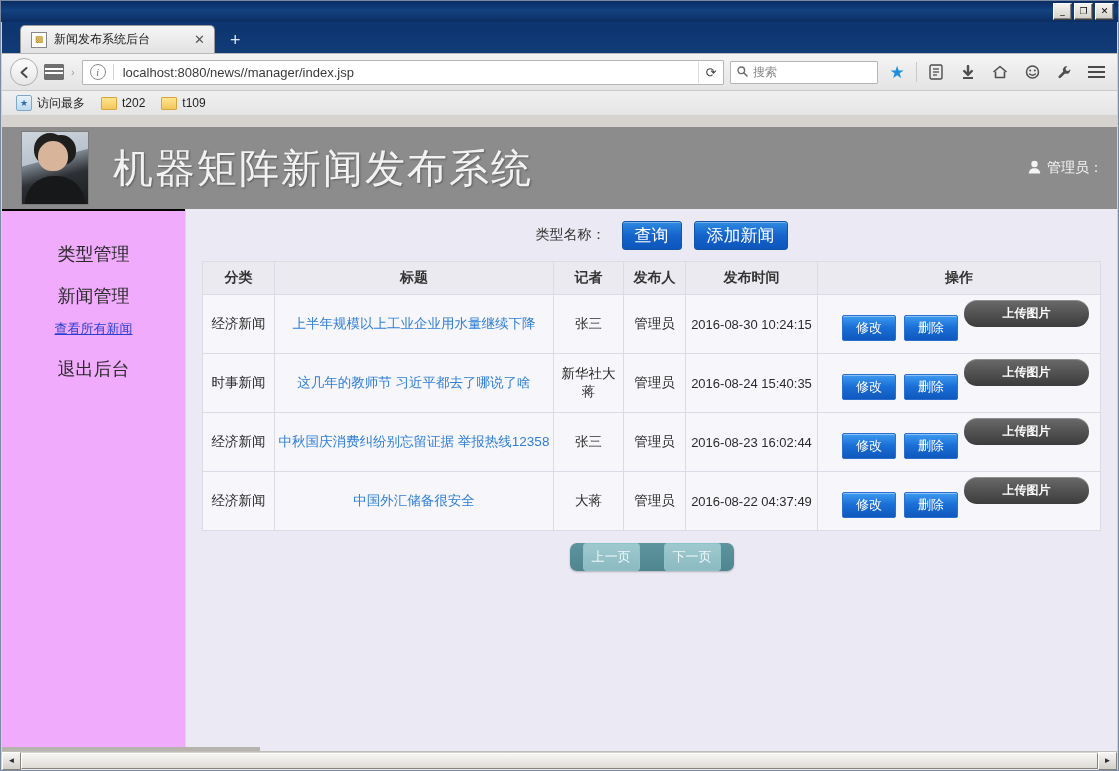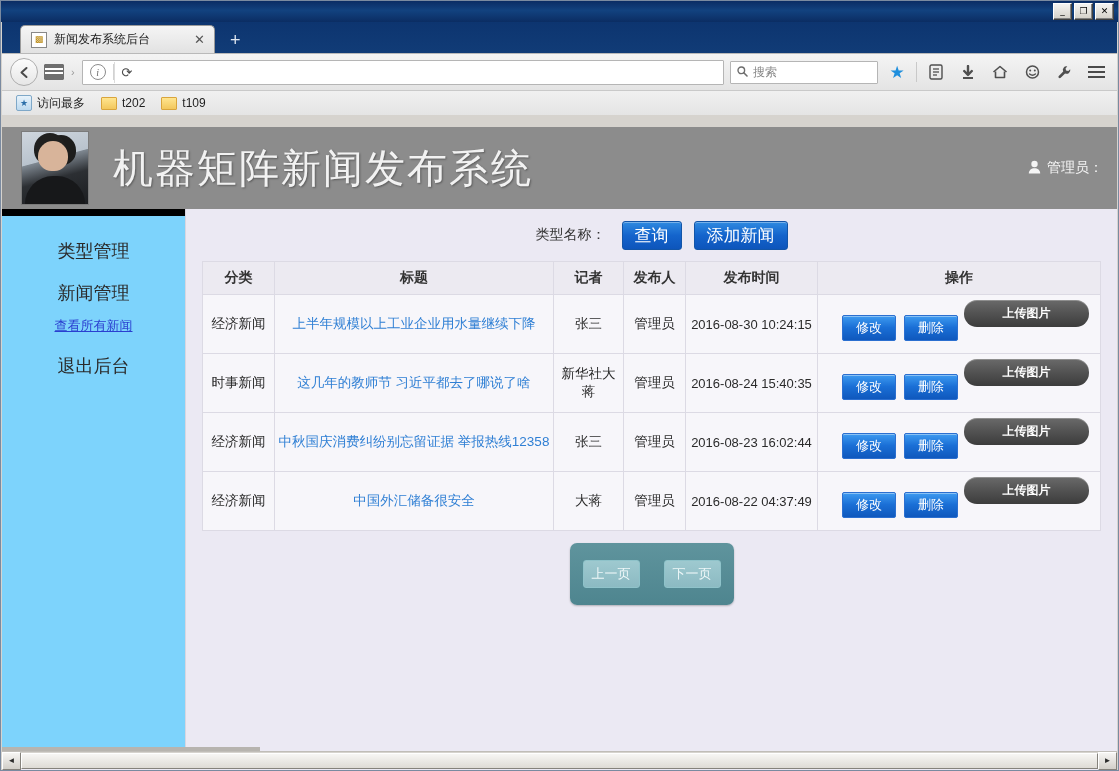--- a/index.html
+++ b/index.html
@@ -205,23 +205,23 @@
     position: absolute; right: 14px; top: 32px;
     display: flex; align-items: center; gap: 6px;
     color: #f4f4f4; font-size: 14px;
   }
   .user-glyph { font-size: 15px; color: #f4f4f4; }
 
   
   .body-split { display: flex; height: 557px; }
   .sidebar {
     width: 183px; flex: 0 0 183px;
-    background: #7dd3fc;
-    border-top: 7px solid #000000;
-    padding-top: 14px;
+    background: #f0abfc;
+    border-top: 2px solid #000000;
+    padding-top: 22px;
     box-sizing: border-box;
   }
   .side-item {
     text-align: center;
     font-size: 18px; color: #2a2a2a;
     padding: 9px 0;
     font-family: "Liberation Sans", sans-serif;
   }
   .side-sub {
     text-align: center;
@@ -314,21 +314,21 @@
   }
 
   .pager-wrap {
     width: 898px; margin: 12px auto 0 auto;
     display: flex; justify-content: center;
   }
   .pager {
     background: #5a9099;
     background: linear-gradient(to bottom,#5f949d,#4e858f);
     border-radius: 7px;
-    padding: 17px 13px;
+    padding: 0 13px;
     display: flex; gap: 24px;
     box-shadow: 0 1px 2px rgba(0,0,0,.25);
   }
   .pager-btn {
     width: 55px; height: 26px;
     border: 1px solid #8fc3ca;
     background: linear-gradient(to bottom,#9ec9cf,#8cbac2);
     color: #eef7f8; font-size: 13px;
     border-radius: 3px;
     display: flex; align-items: center; justify-content: center;
@@ -395,20 +395,21 @@
         <svg width="13" height="13" viewBox="0 0 13 13">
             <path d="M8.5 2 L3.5 6.5 L8.5 11" fill="none" stroke="#4a4a4a" stroke-width="2" stroke-linecap="round" stroke-linejoin="round"></path>
           </svg>
       </div>
       <div class="siteicon"></div>
       <div class="chev">›</div>
 
       <div class="urlwrap">
         <span class="infoicon">i</span>
         <span class="urlsep"></span>
+        <span class="urltext">localhost:8080/news//manager/index.jsp</span>
         <span class="reload">⟳</span>
       </div>
 
       <div class="searchwrap">
         <span class="magnifier">
           <svg width="11" height="11" viewBox="0 0 11 11">
               <circle cx="4.3" cy="4.3" r="3.3" fill="none" stroke="#6d6d6d" stroke-width="1.4"></circle>
               <line x1="6.8" y1="6.8" x2="10" y2="10" stroke="#6d6d6d" stroke-width="1.6" stroke-linecap="round"></line>
             </svg>
         </span>

